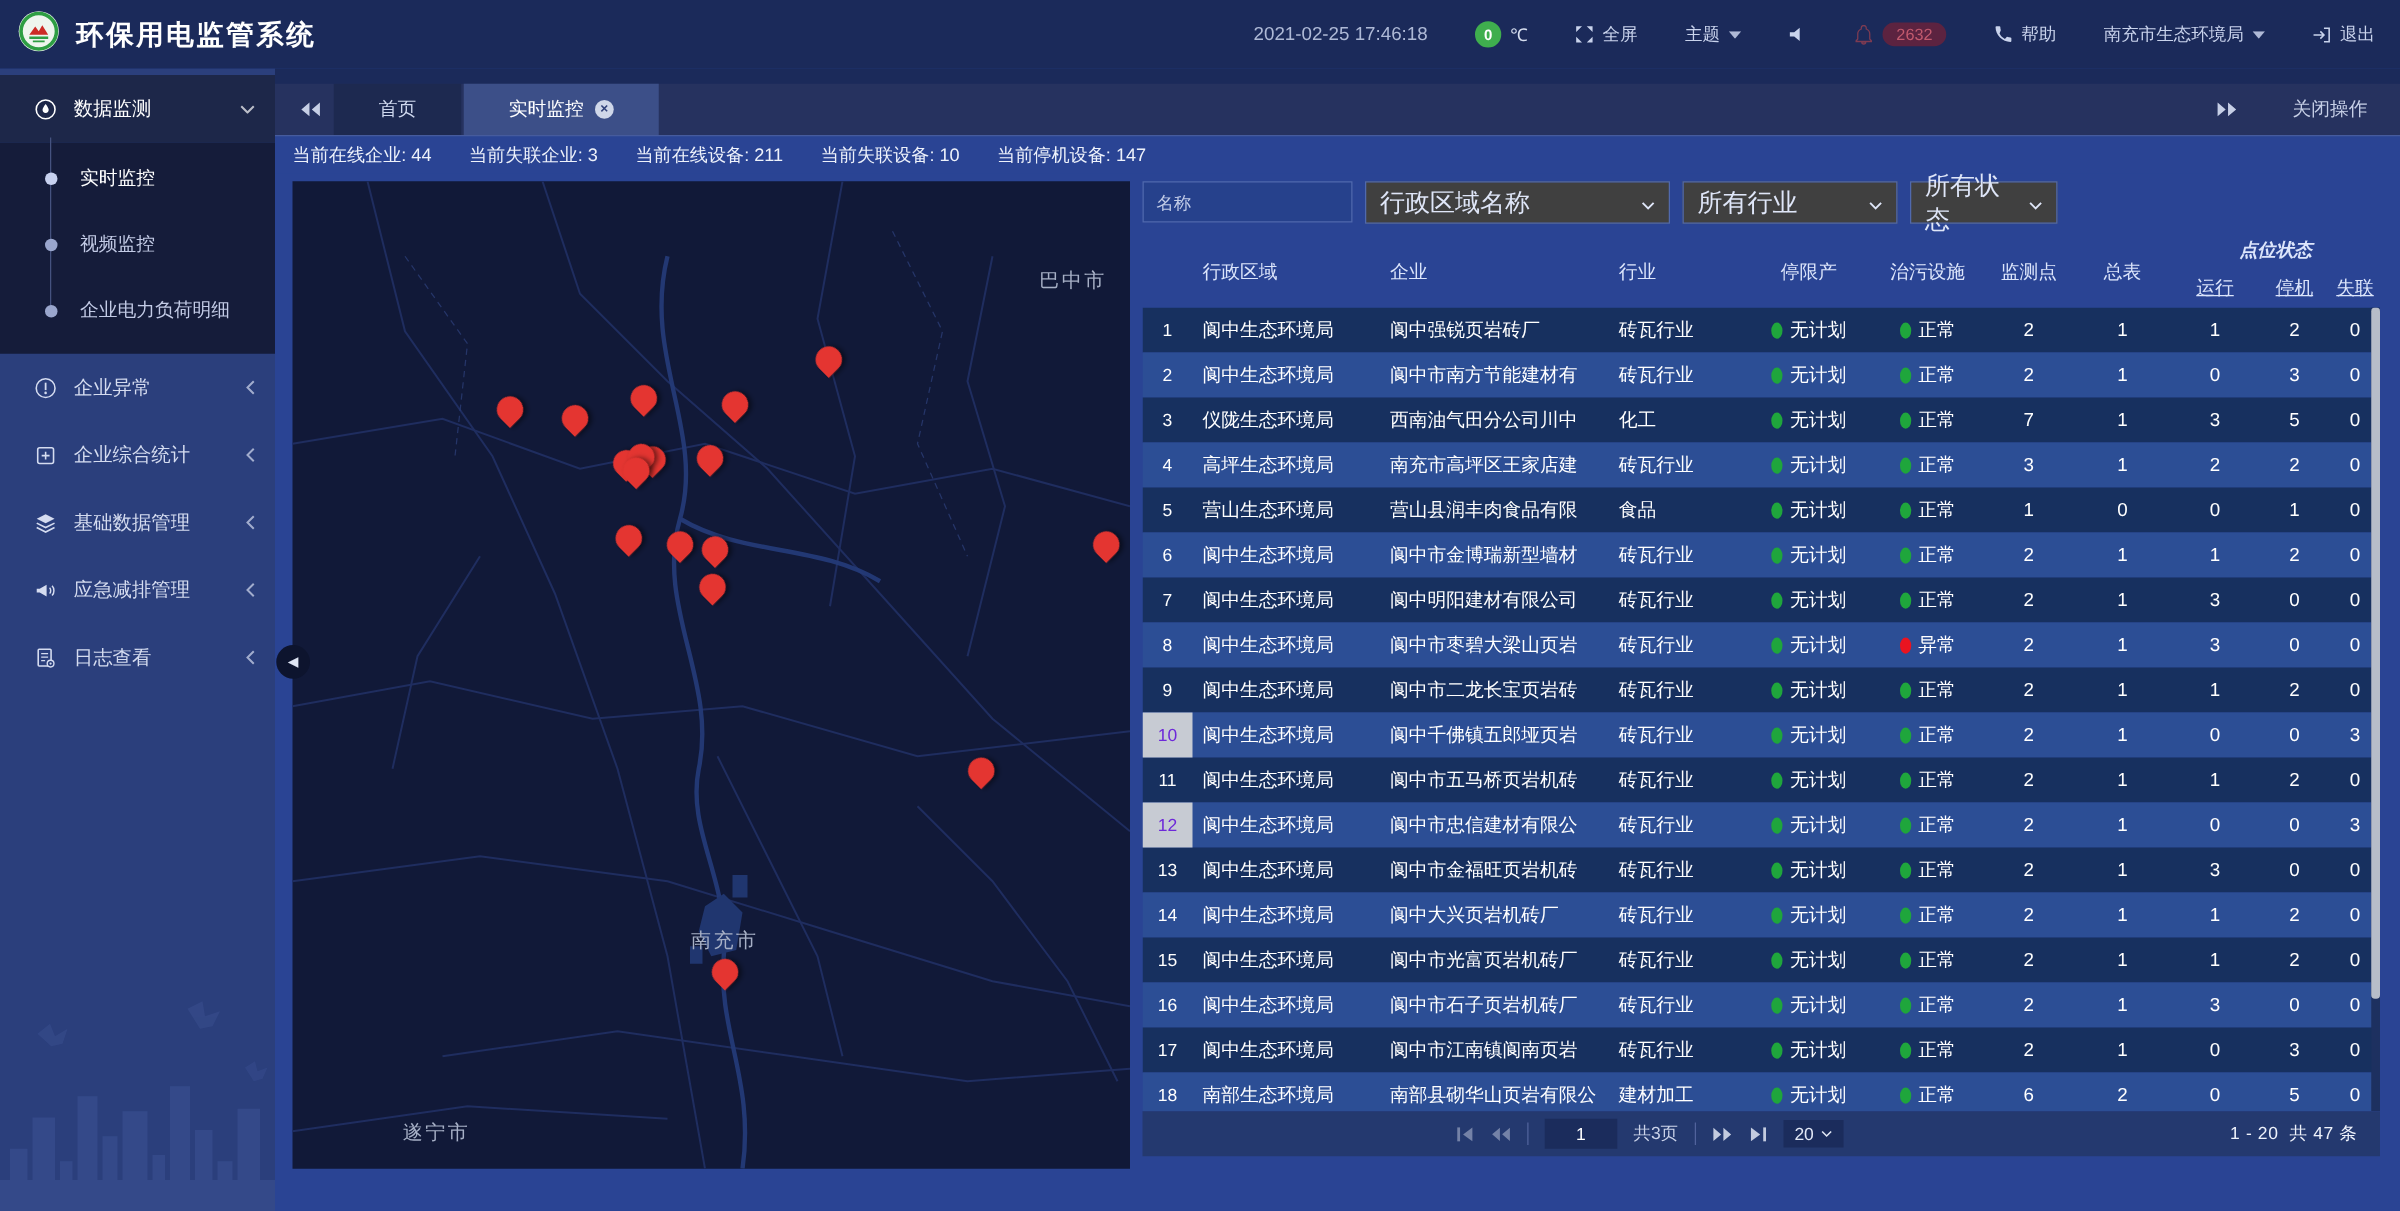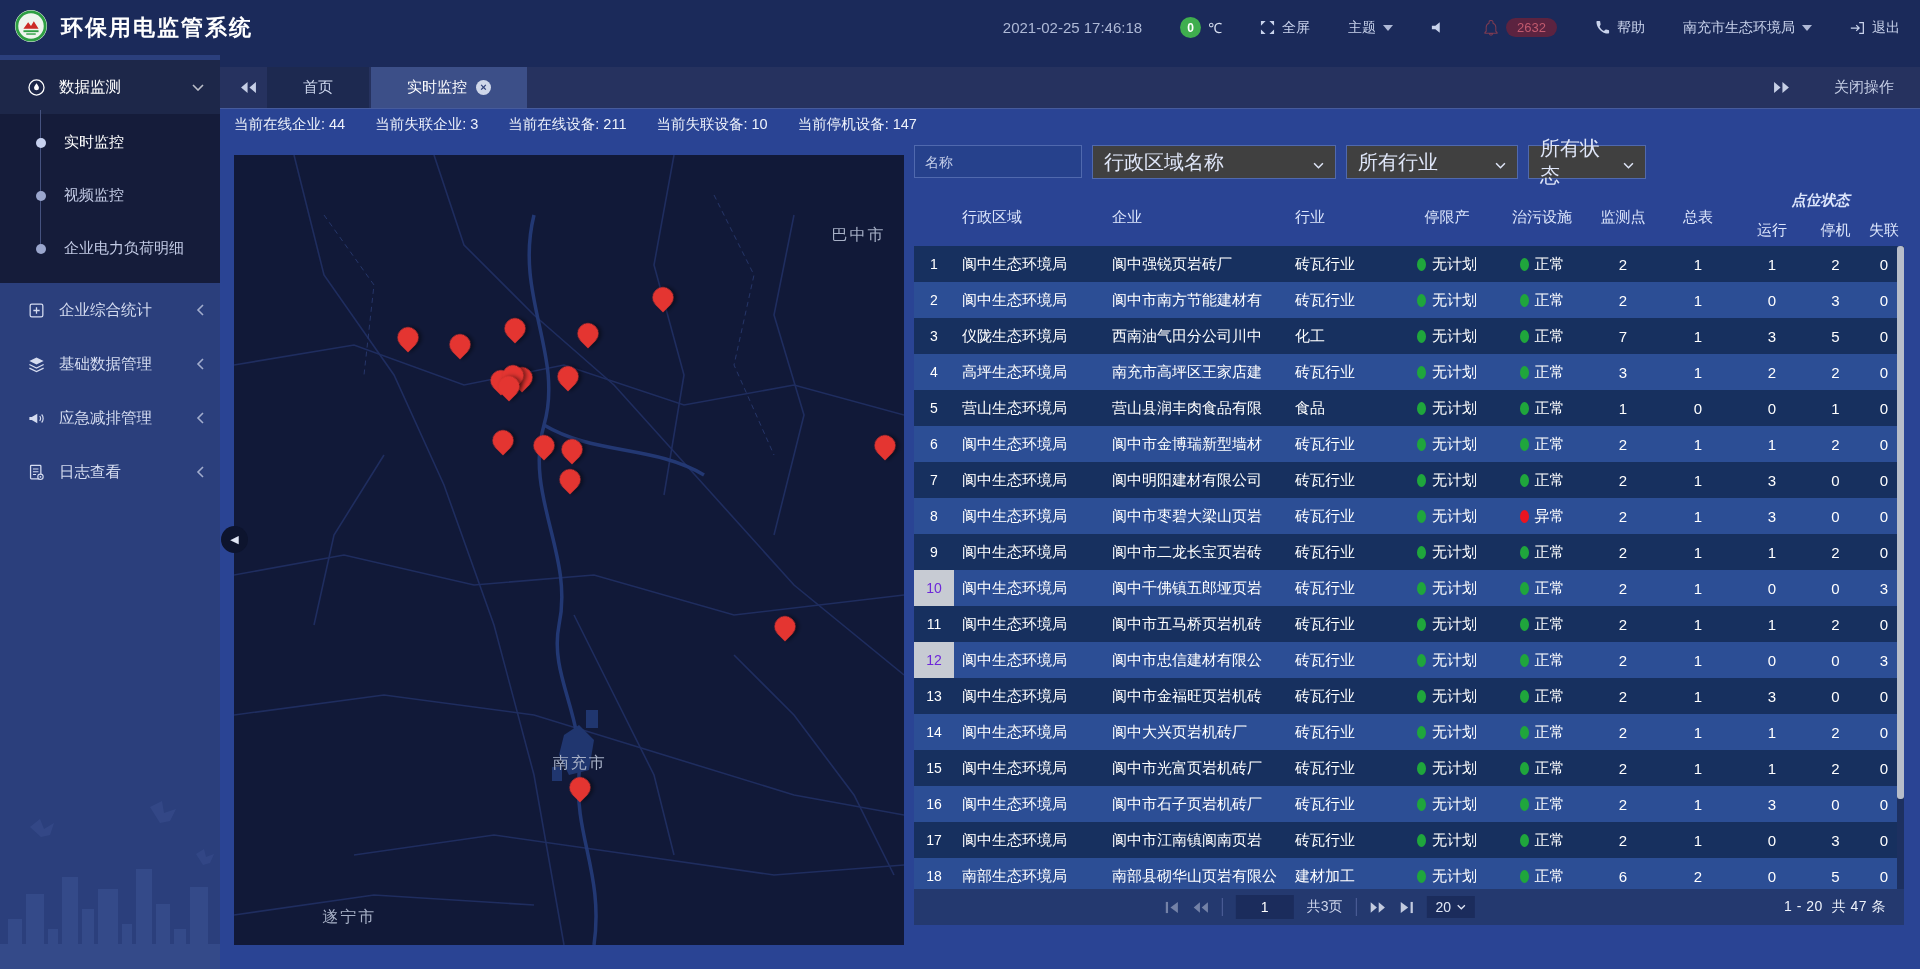--- a/index.html
+++ b/index.html
@@ -53,21 +53,21 @@
   .tab-close { width: 15px; height: 15px; border-radius: 50%; background: #cfd7e9; color: #31427a; font-size: 11px; line-height: 15px; text-align: center; font-weight: bold; }
   .tabrow-right { margin-left: auto; display: flex; align-items: center; gap: 34px; padding-right: 26px; color: #c6cfe6; font-size: 15px; }
   .close-ops { cursor: pointer; }
 
   .statsbar { height: 31px; flex: none; background: #2a4494; border-top: 1px solid #465b9d; display: flex; align-items: center; gap: 30px; padding-left: 14px; font-size: 14.5px; color: #eef2fb; }
   .stat-item { white-space: nowrap; }
 
   .content { flex: 1; display: flex; gap: 10px; padding: 6px 16px 0 14px; min-height: 0; }
 
   
-  .map-wrap { width: 670px; height: 790px; margin-top: 10px; flex: none; position: relative; text-decoration: underline; }
+  .map-wrap { width: 670px; height: 790px; margin-top: 0; flex: none; position: relative; text-decoration: underline; }
   .map-clip { position: absolute; inset: 0; overflow: hidden; background: #111938; }
   .map-clip svg.roads { position: absolute; inset: 0; }
   .pin { position: absolute; width: 21px; height: 21px; background: #e43531; border-radius: 50% 50% 50% 0; transform: translate(-50%,-90%) rotate(-45deg); filter: drop-shadow(2px 2px 2px rgba(0,0,0,.5)); }
   .city-label { position: absolute; transform: translate(-50%,-50%); color: #a7b0c6; font-size: 16px; letter-spacing: 2px; white-space: nowrap; }
   .collapse-handle { position: absolute; left: -13px; top: 47%; width: 27px; height: 27px; border-radius: 50%; background: #0d142e; display: flex; align-items: center; justify-content: center; font-size: 11px; color: #dfe5f4; cursor: pointer; z-index: 5; }
 
   
   .table-panel { flex: 1; min-width: 0; height: 780px; display: flex; flex-direction: column; }
   .filters { display: flex; gap: 10px; height: 33px; margin-bottom: 10px; flex: none; }
   .f-input { width: 168px; background: #26418c; border: 1px solid #5069ae; color: #dfe6f8; padding: 0 10px; font-size: 14px; font-family: "Liberation Sans", sans-serif; }
@@ -75,21 +75,21 @@
   .select { display: flex; align-items: center; justify-content: space-between; gap: 8px; padding: 16px 11px; border: 1px solid #5069ae; background: #404040; font-size: 20px; color: #dfe6f8; cursor: pointer; }
   .s-region { width: 244px; }
   .s-industry { width: 172px; }
   .s-status { width: 118px; }
 
   .tgrid { display: grid; grid-template-columns: 40px 150px 183px 110px 100px 90px 72px 78px 70px 57px 1fr; }
   .thead { flex: none; height: 58px; grid-template-rows: 26px 32px; font-size: 15px; color: #dce5fb; align-items: center; }
   .thead .hc { grid-row: 1 / 3; display: flex; align-items: center; justify-content: center; }
   .thead .hc.left { justify-content: flex-start; padding-left: 8px; }
   .thead .hgroup { grid-column: 9 / 12; grid-row: 1; display: flex; align-items: flex-end; justify-content: center; font-style: italic; font-weight: bold; font-size: 14.5px; padding-bottom: 1px; }
-  .thead .hsub { grid-row: 2; display: flex; align-items: center; justify-content: center; }
+  .thead .hsub { grid-row: 2; display: flex; align-items: center; justify-content: center; text-decoration: underline; }
 
   .tbody { flex: 1; min-height: 0; overflow: hidden; position: relative; }
   .trow { height: 36px; font-size: 15px; color: #fff; align-items: stretch; cursor: pointer; }
   .trow.odd { background: #17305f; }
   .trow.even { background: #2c4e95; }
   .c { display: flex; align-items: center; justify-content: center; overflow: hidden; white-space: nowrap; }
   .c.left { justify-content: flex-start; padding-left: 8px; }
   .c.idx { font-size: 14px; }
   .c.idx.hl { background: #c7cbd3; color: #6d28d9; }
   .sdot2 { width: 9px; height: 13px; border-radius: 50%; margin-right: 6px; flex: none; }
@@ -216,20 +216,35 @@
               <span>视频监控</span>
             </div>
             <div class="sub-item">
               <span class="sdot"></span>
               <span>企业电力负荷明细</span>
             </div>
           </div>
           <div class="side-item">
             <span class="micon">
               <svg viewBox="0 0 24 24" width="19" height="19">
+                <circle cx="12" cy="12" r="9.5" fill="none" stroke="currentColor" stroke-width="1.6"></circle>
+                <rect x="11.1" y="6.5" width="1.8" height="7.5" fill="currentColor"></rect>
+                <circle cx="12" cy="16.8" r="1.3" fill="currentColor"></circle>
+              </svg>
+            </span>
+            <span>企业异常</span>
+            <span class="sch">
+              <svg viewBox="0 0 8 12" width="8" height="12">
+                <path d="M7 1L2 6l5 5" stroke="currentColor" stroke-width="1.6" fill="none"></path>
+              </svg>
+            </span>
+          </div>
+          <div class="side-item">
+            <span class="micon">
+              <svg viewBox="0 0 24 24" width="19" height="19">
                 <rect x="4" y="4" width="16" height="16" rx="2" fill="none" stroke="currentColor" stroke-width="1.6"></rect>
                 <path d="M8 12h8M12 8v8" stroke="currentColor" stroke-width="1.6"></path>
               </svg>
             </span>
             <span>企业综合统计</span>
             <span class="sch">
               <svg viewBox="0 0 8 12" width="8" height="12">
                 <path d="M7 1L2 6l5 5" stroke="currentColor" stroke-width="1.6" fill="none"></path>
               </svg>
             </span>

